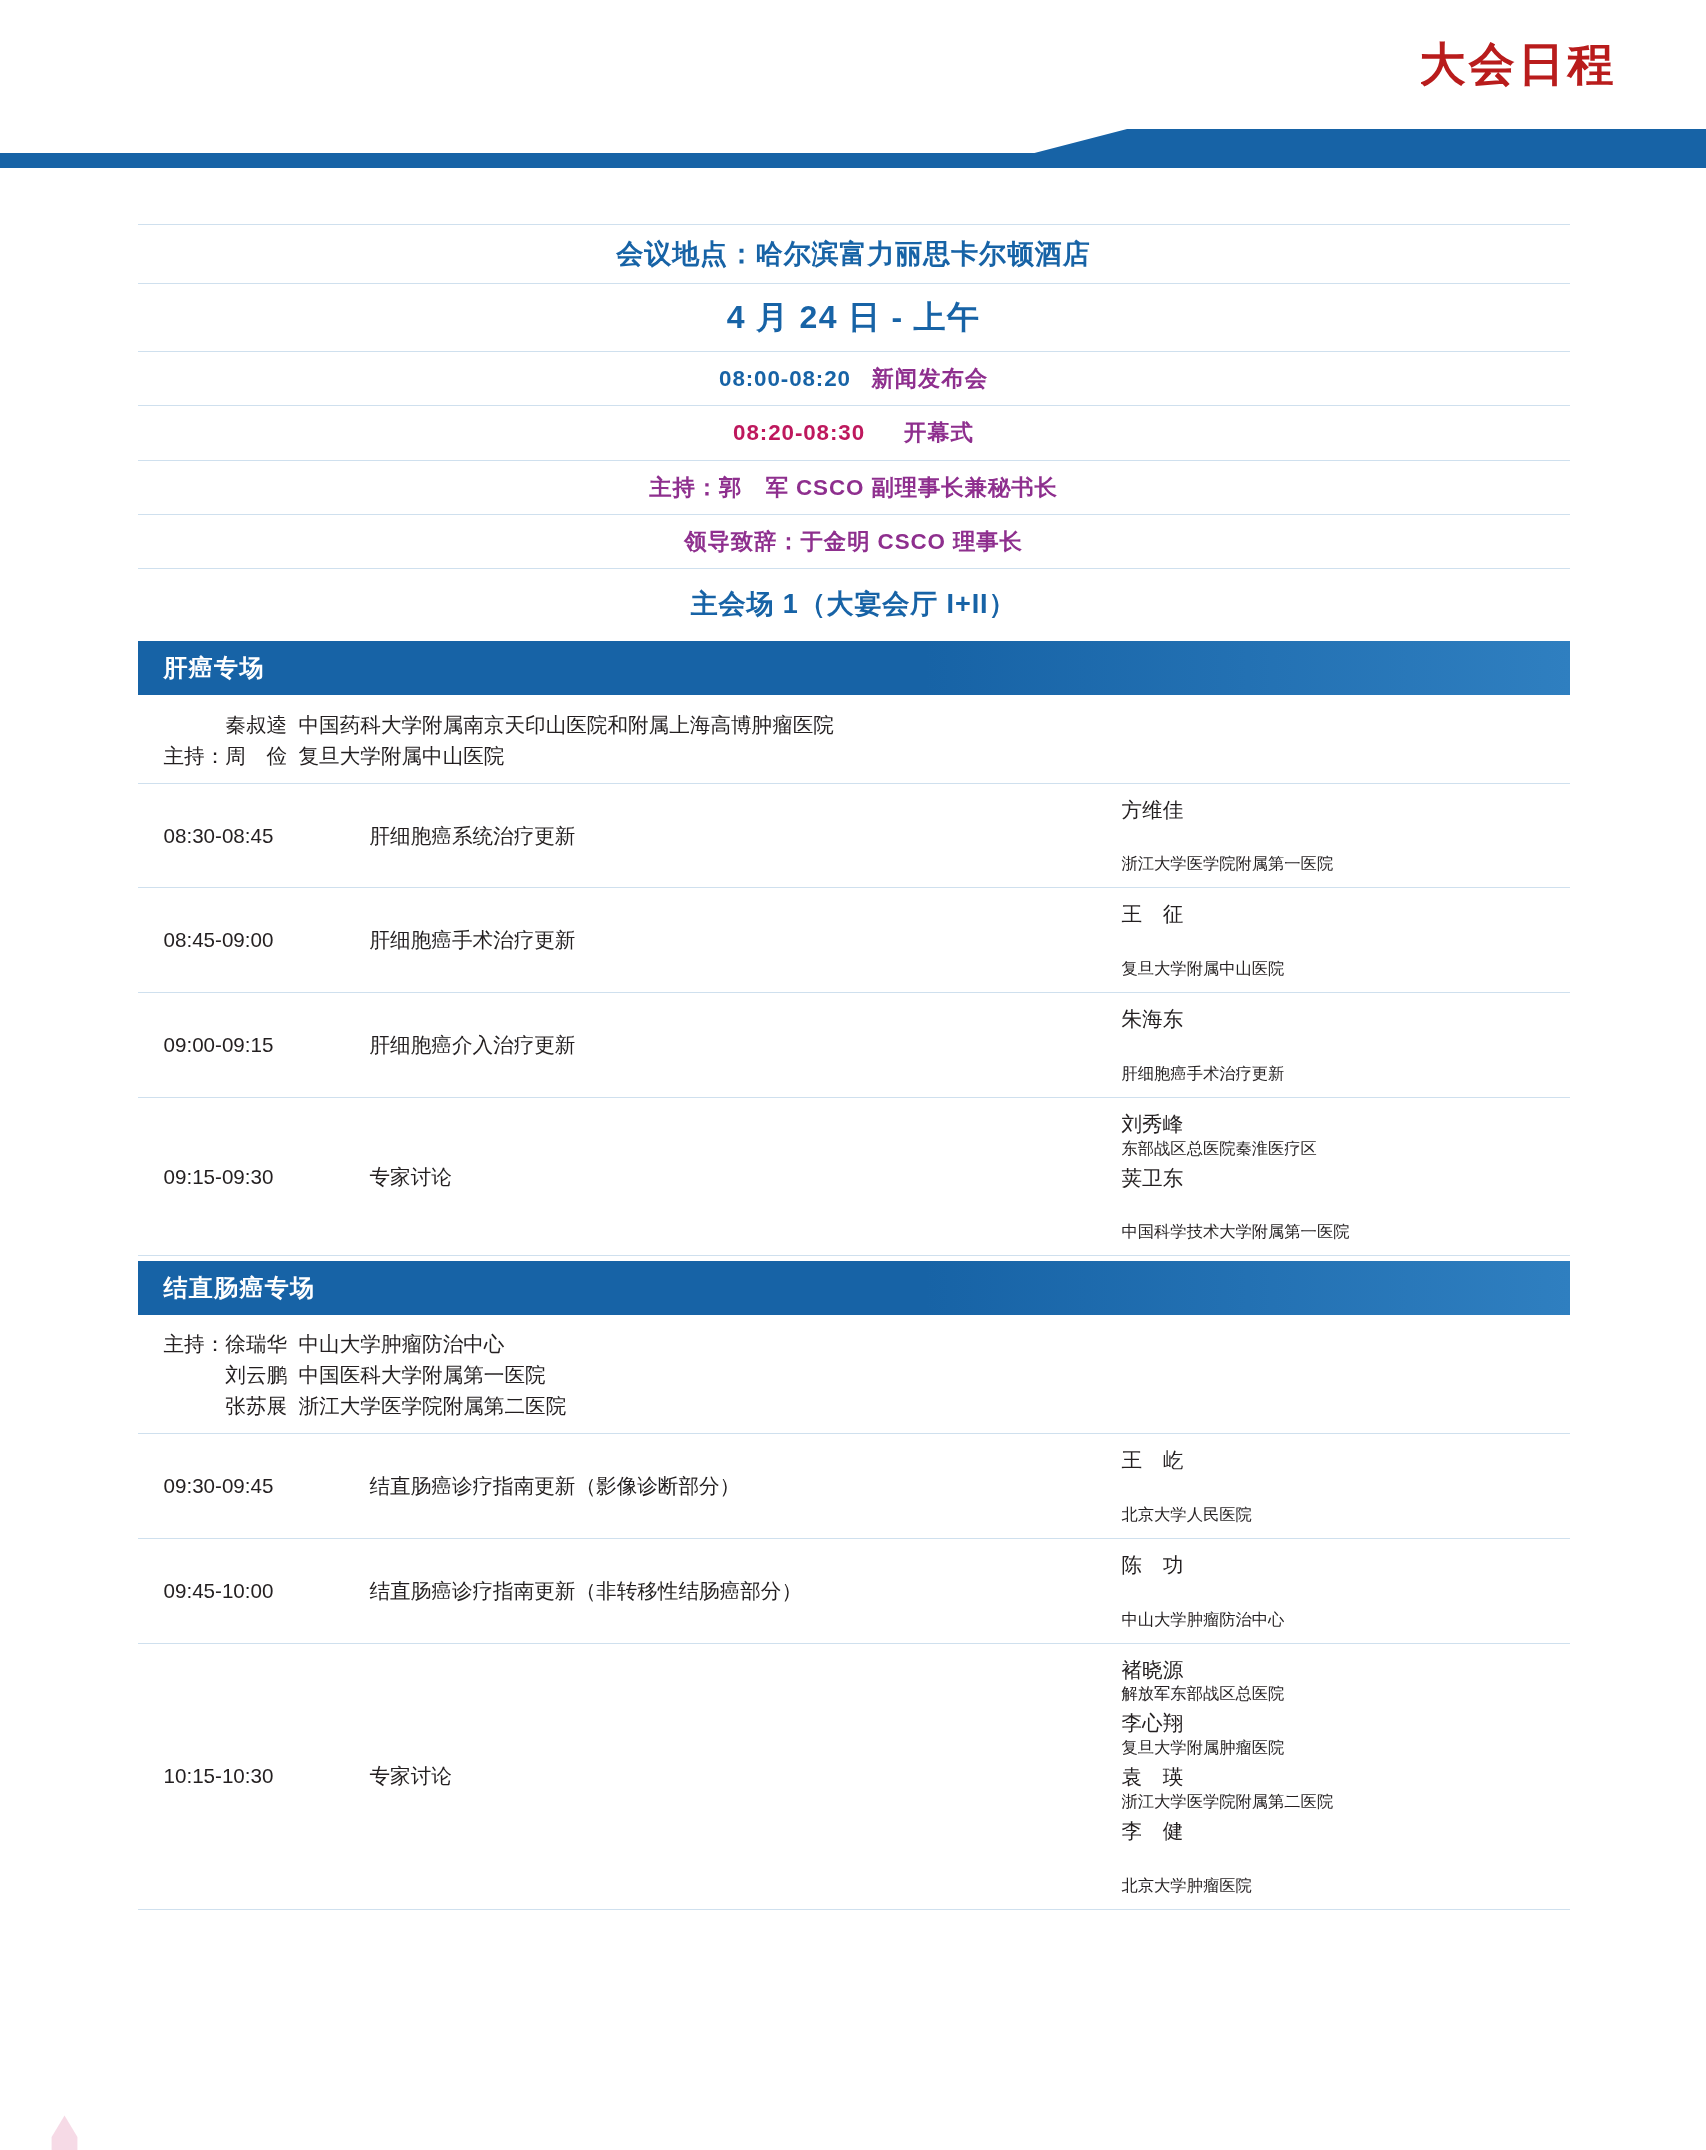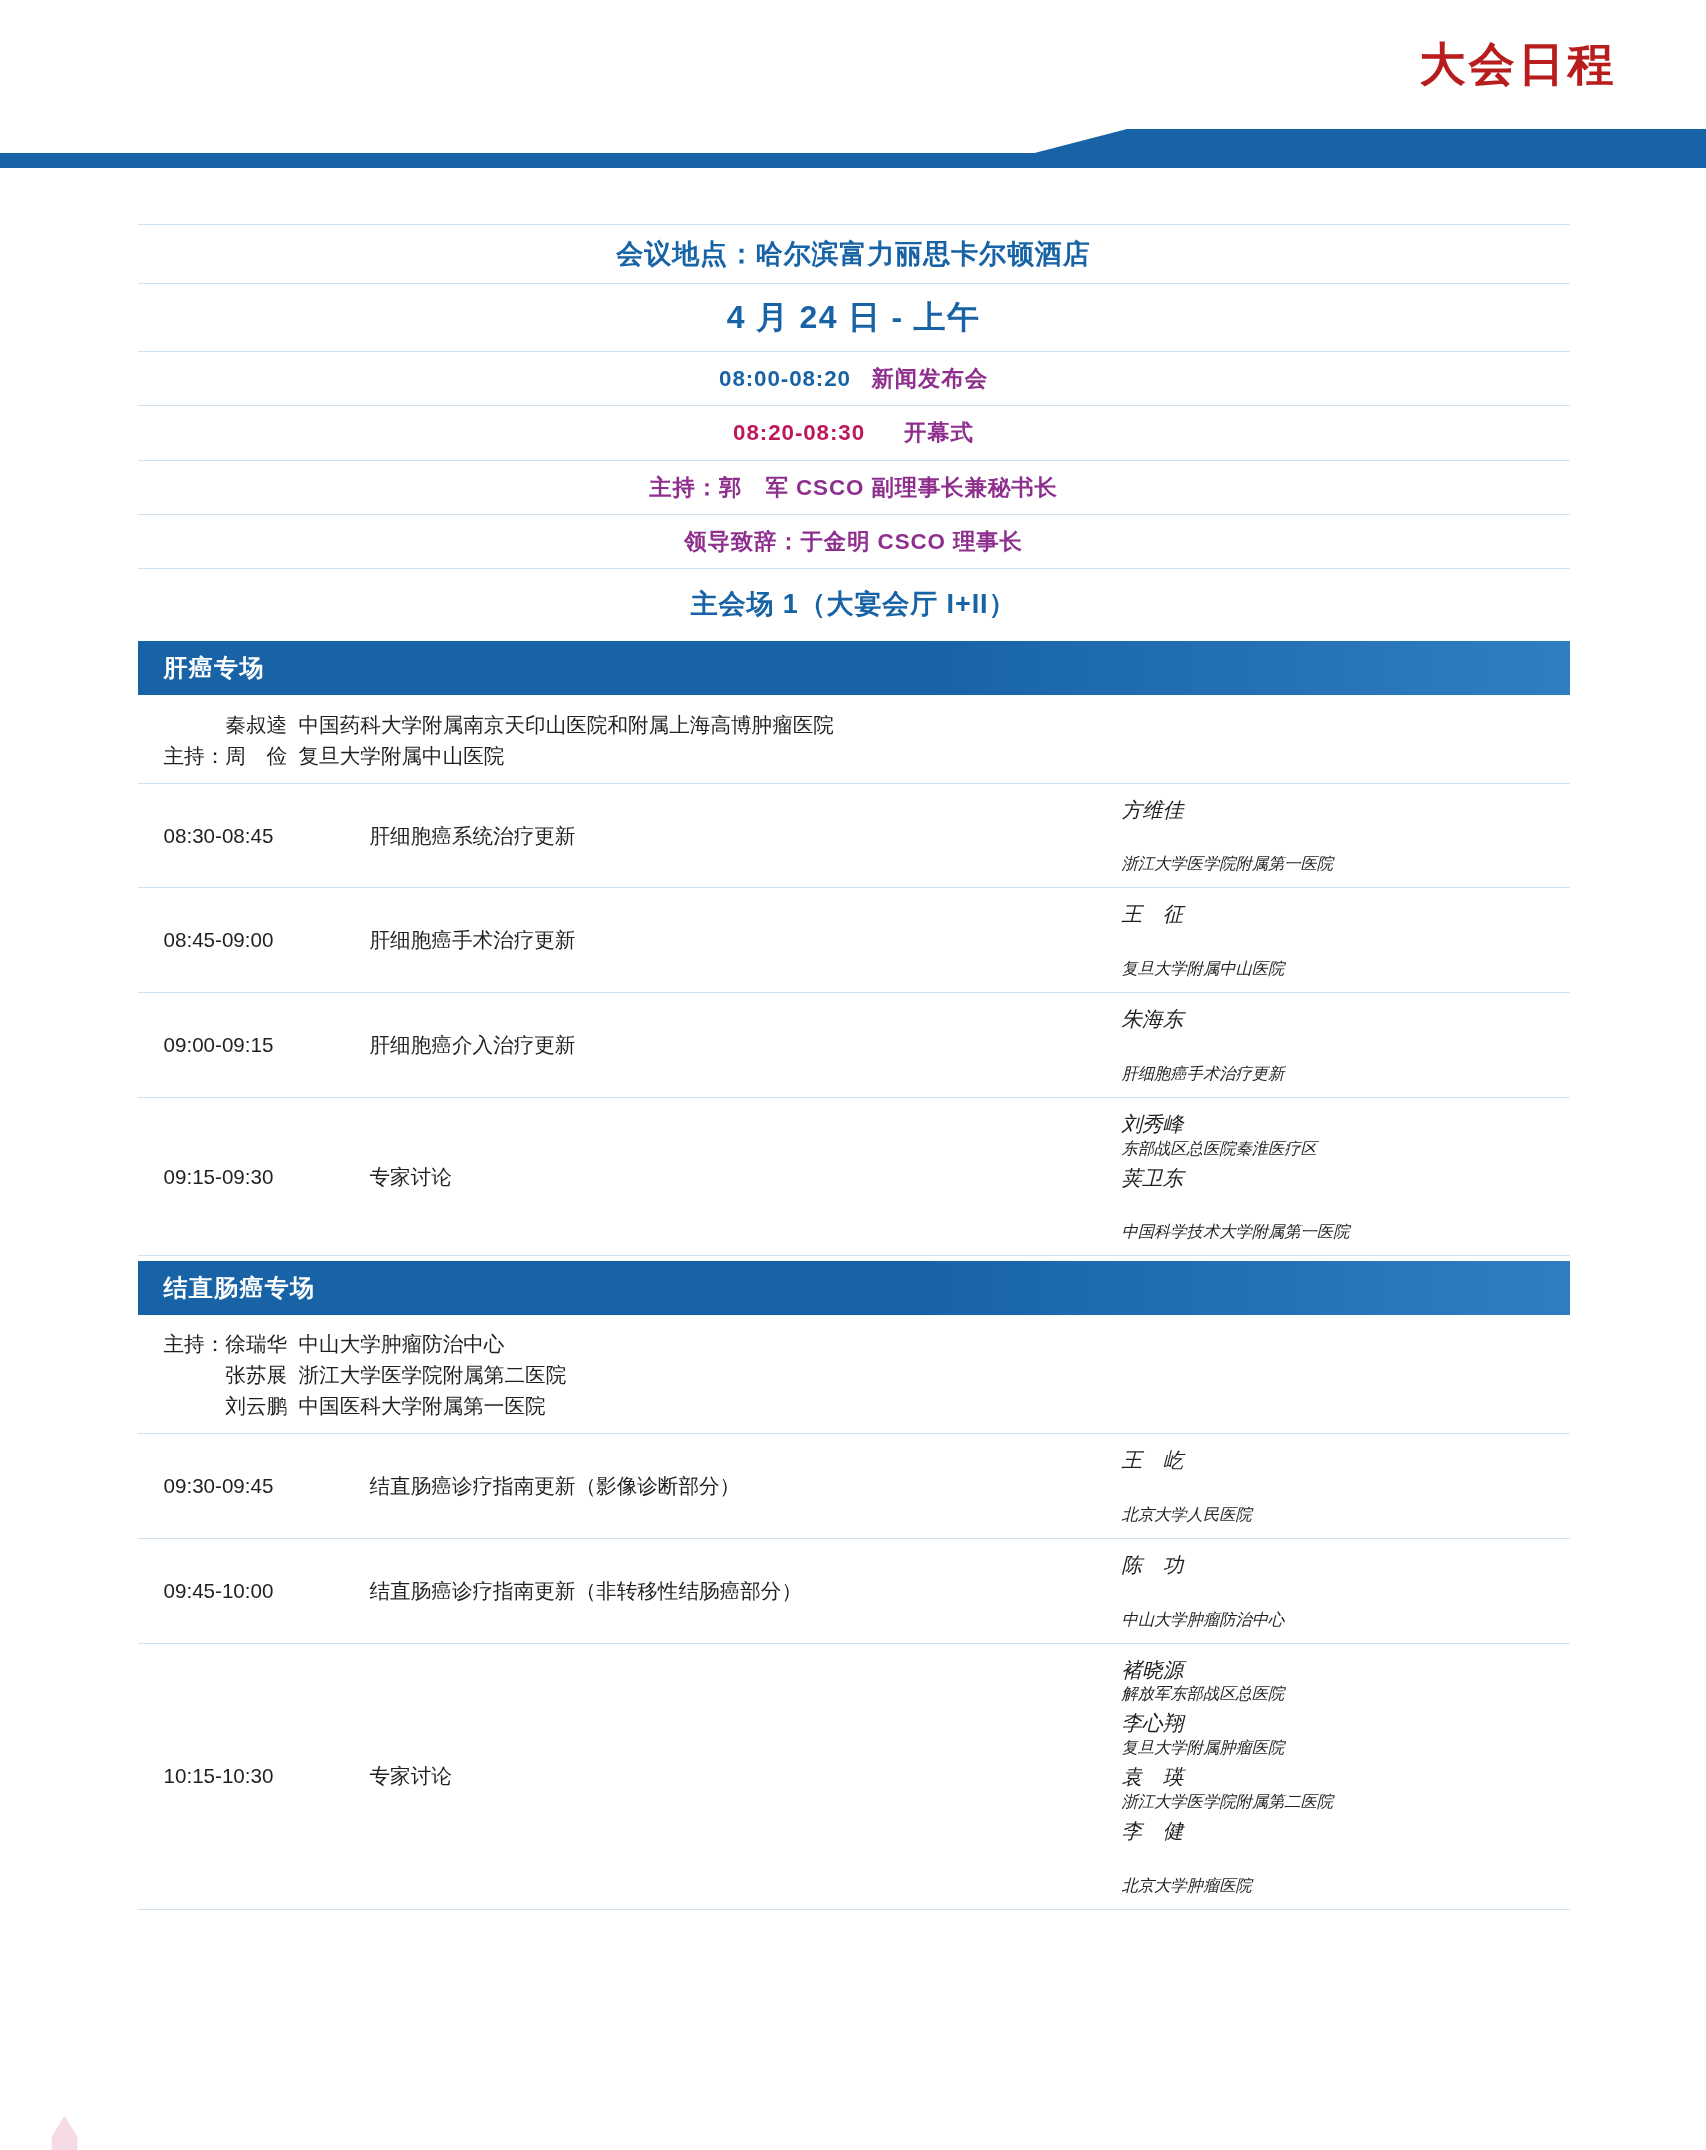--- a/index.html
+++ b/index.html
@@ -160,21 +160,20 @@
     white-space: nowrap;
   }
   .col-topic {
     font-size: 20.6px;
     color: #231f20;
     padding-right: 17px !important;
   }
   .col-speaker {
     width: 422px;
     padding-right: 26px !important;
-    font-style: italic;
   }
   .spk-name {
     font-size: 20.6px;
     color: #231f20;
     white-space: pre;
     line-height: 1.25;
   }
   .spk-org {
     font-size: 16.3px;
     color: #231f20;
@@ -348,22 +347,22 @@
         </tr>
       </tbody>
     </table>
 
     <div class="session-bar">
       <span class="session-title">结直肠癌专场</span>
     </div>
 
     <div class="chairs">
       <div class="chair-line">主持：徐瑞华  中山大学肿瘤防治中心</div>
+      <div class="chair-line">　　　刘云鹏  中国医科大学附属第一医院</div>
       <div class="chair-line">　　　张苏展  浙江大学医学院附属第二医院</div>
-      <div class="chair-line">　　　刘云鹏  中国医科大学附属第一医院</div>
     </div>
 
     <table class="agenda">
       <tbody>
         <tr>
           <td class="col-time">09:30-09:45</td>
           <td class="col-topic">结直肠癌诊疗指南更新（影像诊断部分）</td>
           <td class="col-speaker">
             <div class="spk-name">王　屹</div>
             <div class="spk-org">北京大学人民医院</div>

